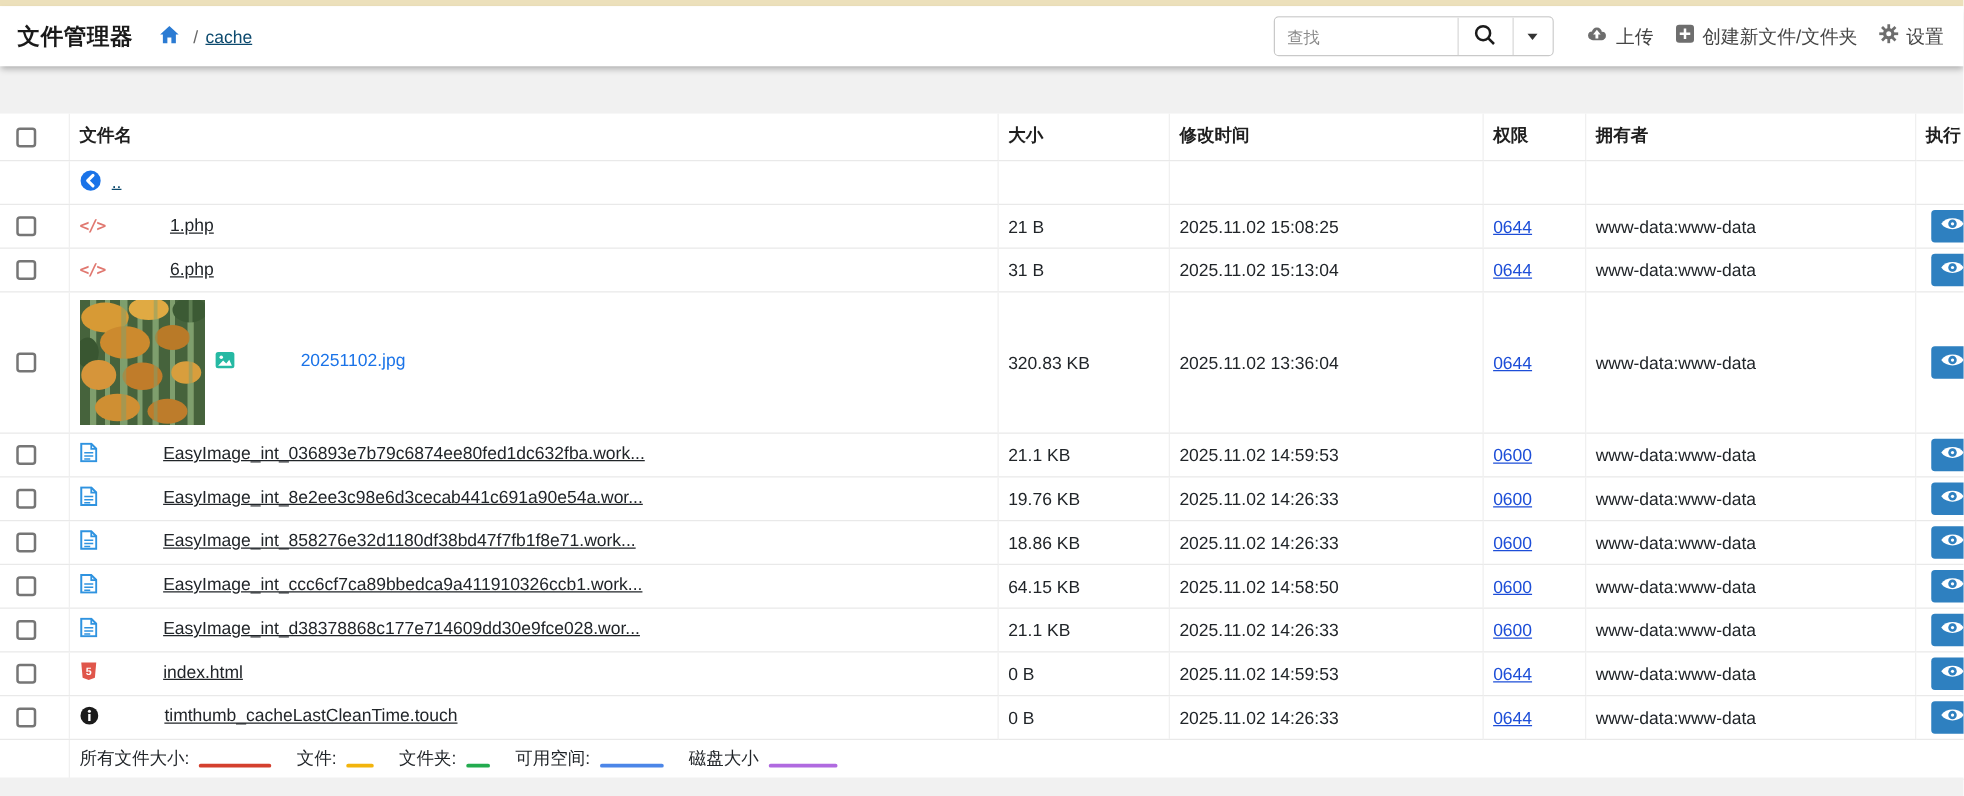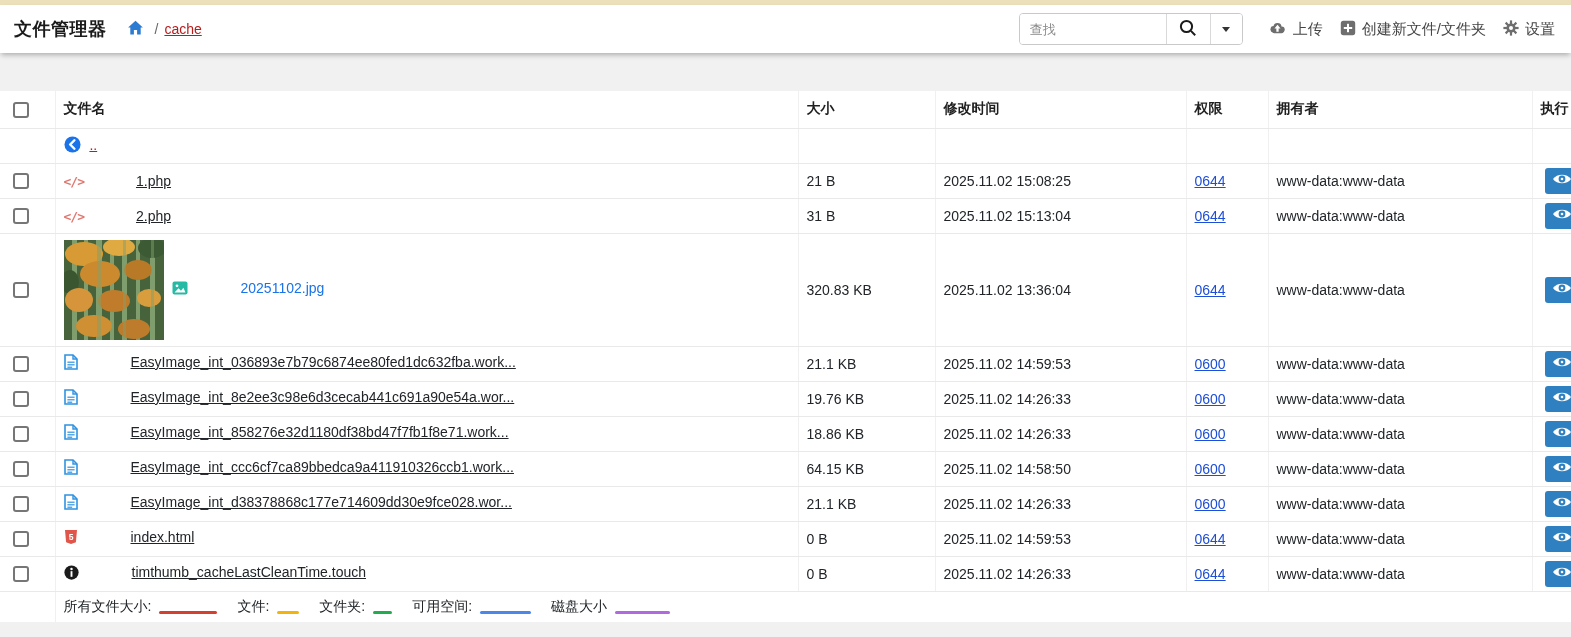--- a/index.html
+++ b/index.html
@@ -8,21 +8,21 @@
             color:#212529; font-size:14px; }
   .top-strip { height:5px; background:#ece0bb; }
   header { height:48px; background:#fff; display:flex; align-items:center;
            justify-content:space-between; padding:0 16px 0 14px; position:relative; z-index:3;
            box-shadow:0 3px 5px -1px rgba(0,0,0,.28); }
   .header-left { display:flex; align-items:center; }
   .page-title { font-size:18px; font-weight:700; color:#1a1a1a; margin-right:20px; letter-spacing:.5px; }
   .breadcrumb { display:flex; align-items:center; gap:6px; font-size:14px; }
   .home-link { display:flex; align-items:center; text-decoration:none; cursor:pointer; }
   .crumb-sep { color:#666; }
-  a.blue-link { color:#b91c1c; text-decoration:underline; cursor:pointer; }
+  a.blue-link { color:#0c4a6e; text-decoration:underline; cursor:pointer; }
   .header-right { display:flex; align-items:center; gap:17px; }
   .search-group { display:flex; align-items:stretch; height:32px; border:1px solid #c9c9c9;
                   border-radius:4px; overflow:hidden; background:#fff; margin-right:8px;justify-content:space-between; }
   .search-group input { border:none; outline:none; width:146px; padding:0 10px; font-size:13px;
                         color:#333; font-family:"Liberation Sans",sans-serif; }
   .search-group input::placeholder { color:#8a8a8a; }
   .sg-btn { display:flex; align-items:center; justify-content:center; background:#fff;
             border:none; border-left:1px solid #d9d9d9; cursor:pointer; }
   .search-btn { width:44px; }
   .caret-btn { width:32px; }
@@ -202,21 +202,21 @@
                 <span><svg width="20" height="14" viewBox="0 0 20 14">
                     <path d="M1 7 C5 1.2 15 1.2 19 7 C15 12.8 5 12.8 1 7 Z" fill="#fff"></path>
                     <circle cx="10" cy="7" r="3.4" fill="#2e80c0"></circle>
                     <circle cx="10" cy="7" r="1.3" fill="#fff"></circle>
                   </svg></span>
               </button>
             </td>
           </tr>
           <tr class="std">
             <td class="col-check"><span class="checkbox"></span></td>
-            <td class="name-cell"><span class="code-glyph">&lt;/&gt;</span><a class="file-link dark">2.php</a></td>
+            <td class="name-cell"><span class="code-glyph">&lt;/&gt;</span><a class="file-link dark">6.php</a></td>
             <td>31 B</td>
             <td>2025.11.02 15:13:04</td>
             <td><a class="perm-link">0644</a></td>
             <td>www-data:www-data</td>
             <td class="actions-cell">
               <button class="eye-btn">
                 <span><svg width="20" height="14" viewBox="0 0 20 14">
                     <path d="M1 7 C5 1.2 15 1.2 19 7 C15 12.8 5 12.8 1 7 Z" fill="#fff"></path>
                     <circle cx="10" cy="7" r="3.4" fill="#2e80c0"></circle>
                     <circle cx="10" cy="7" r="1.3" fill="#fff"></circle>

